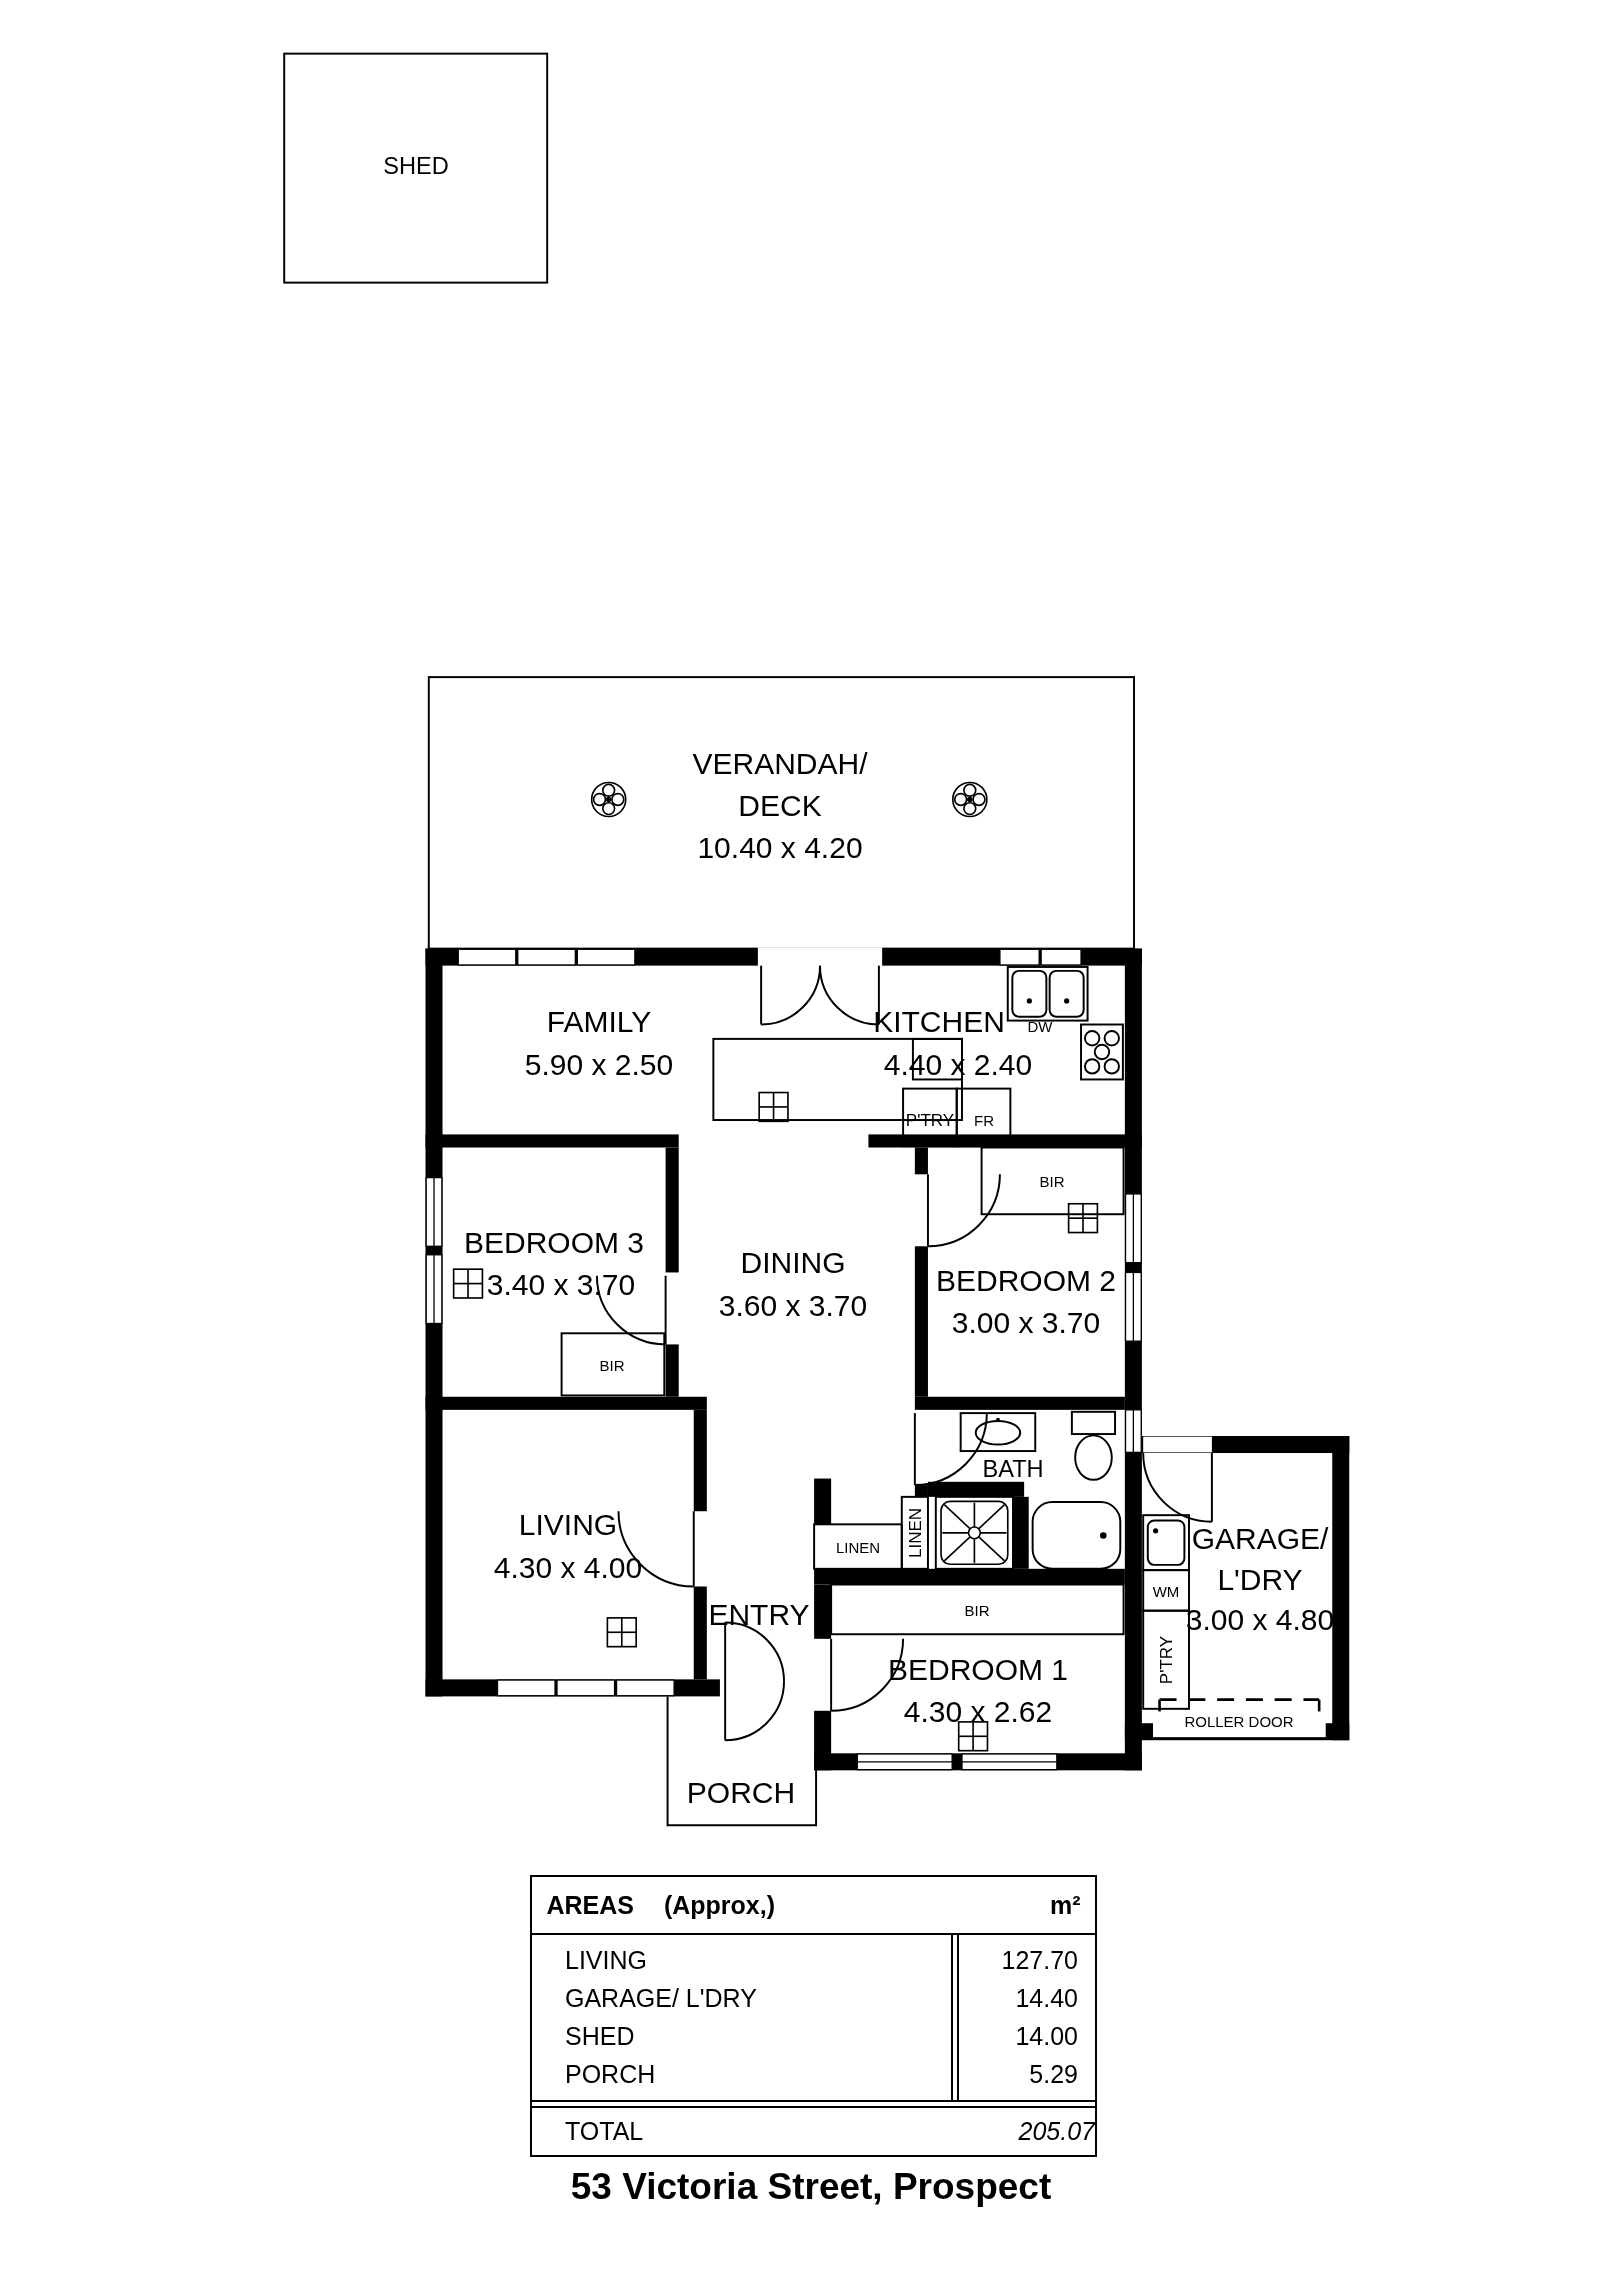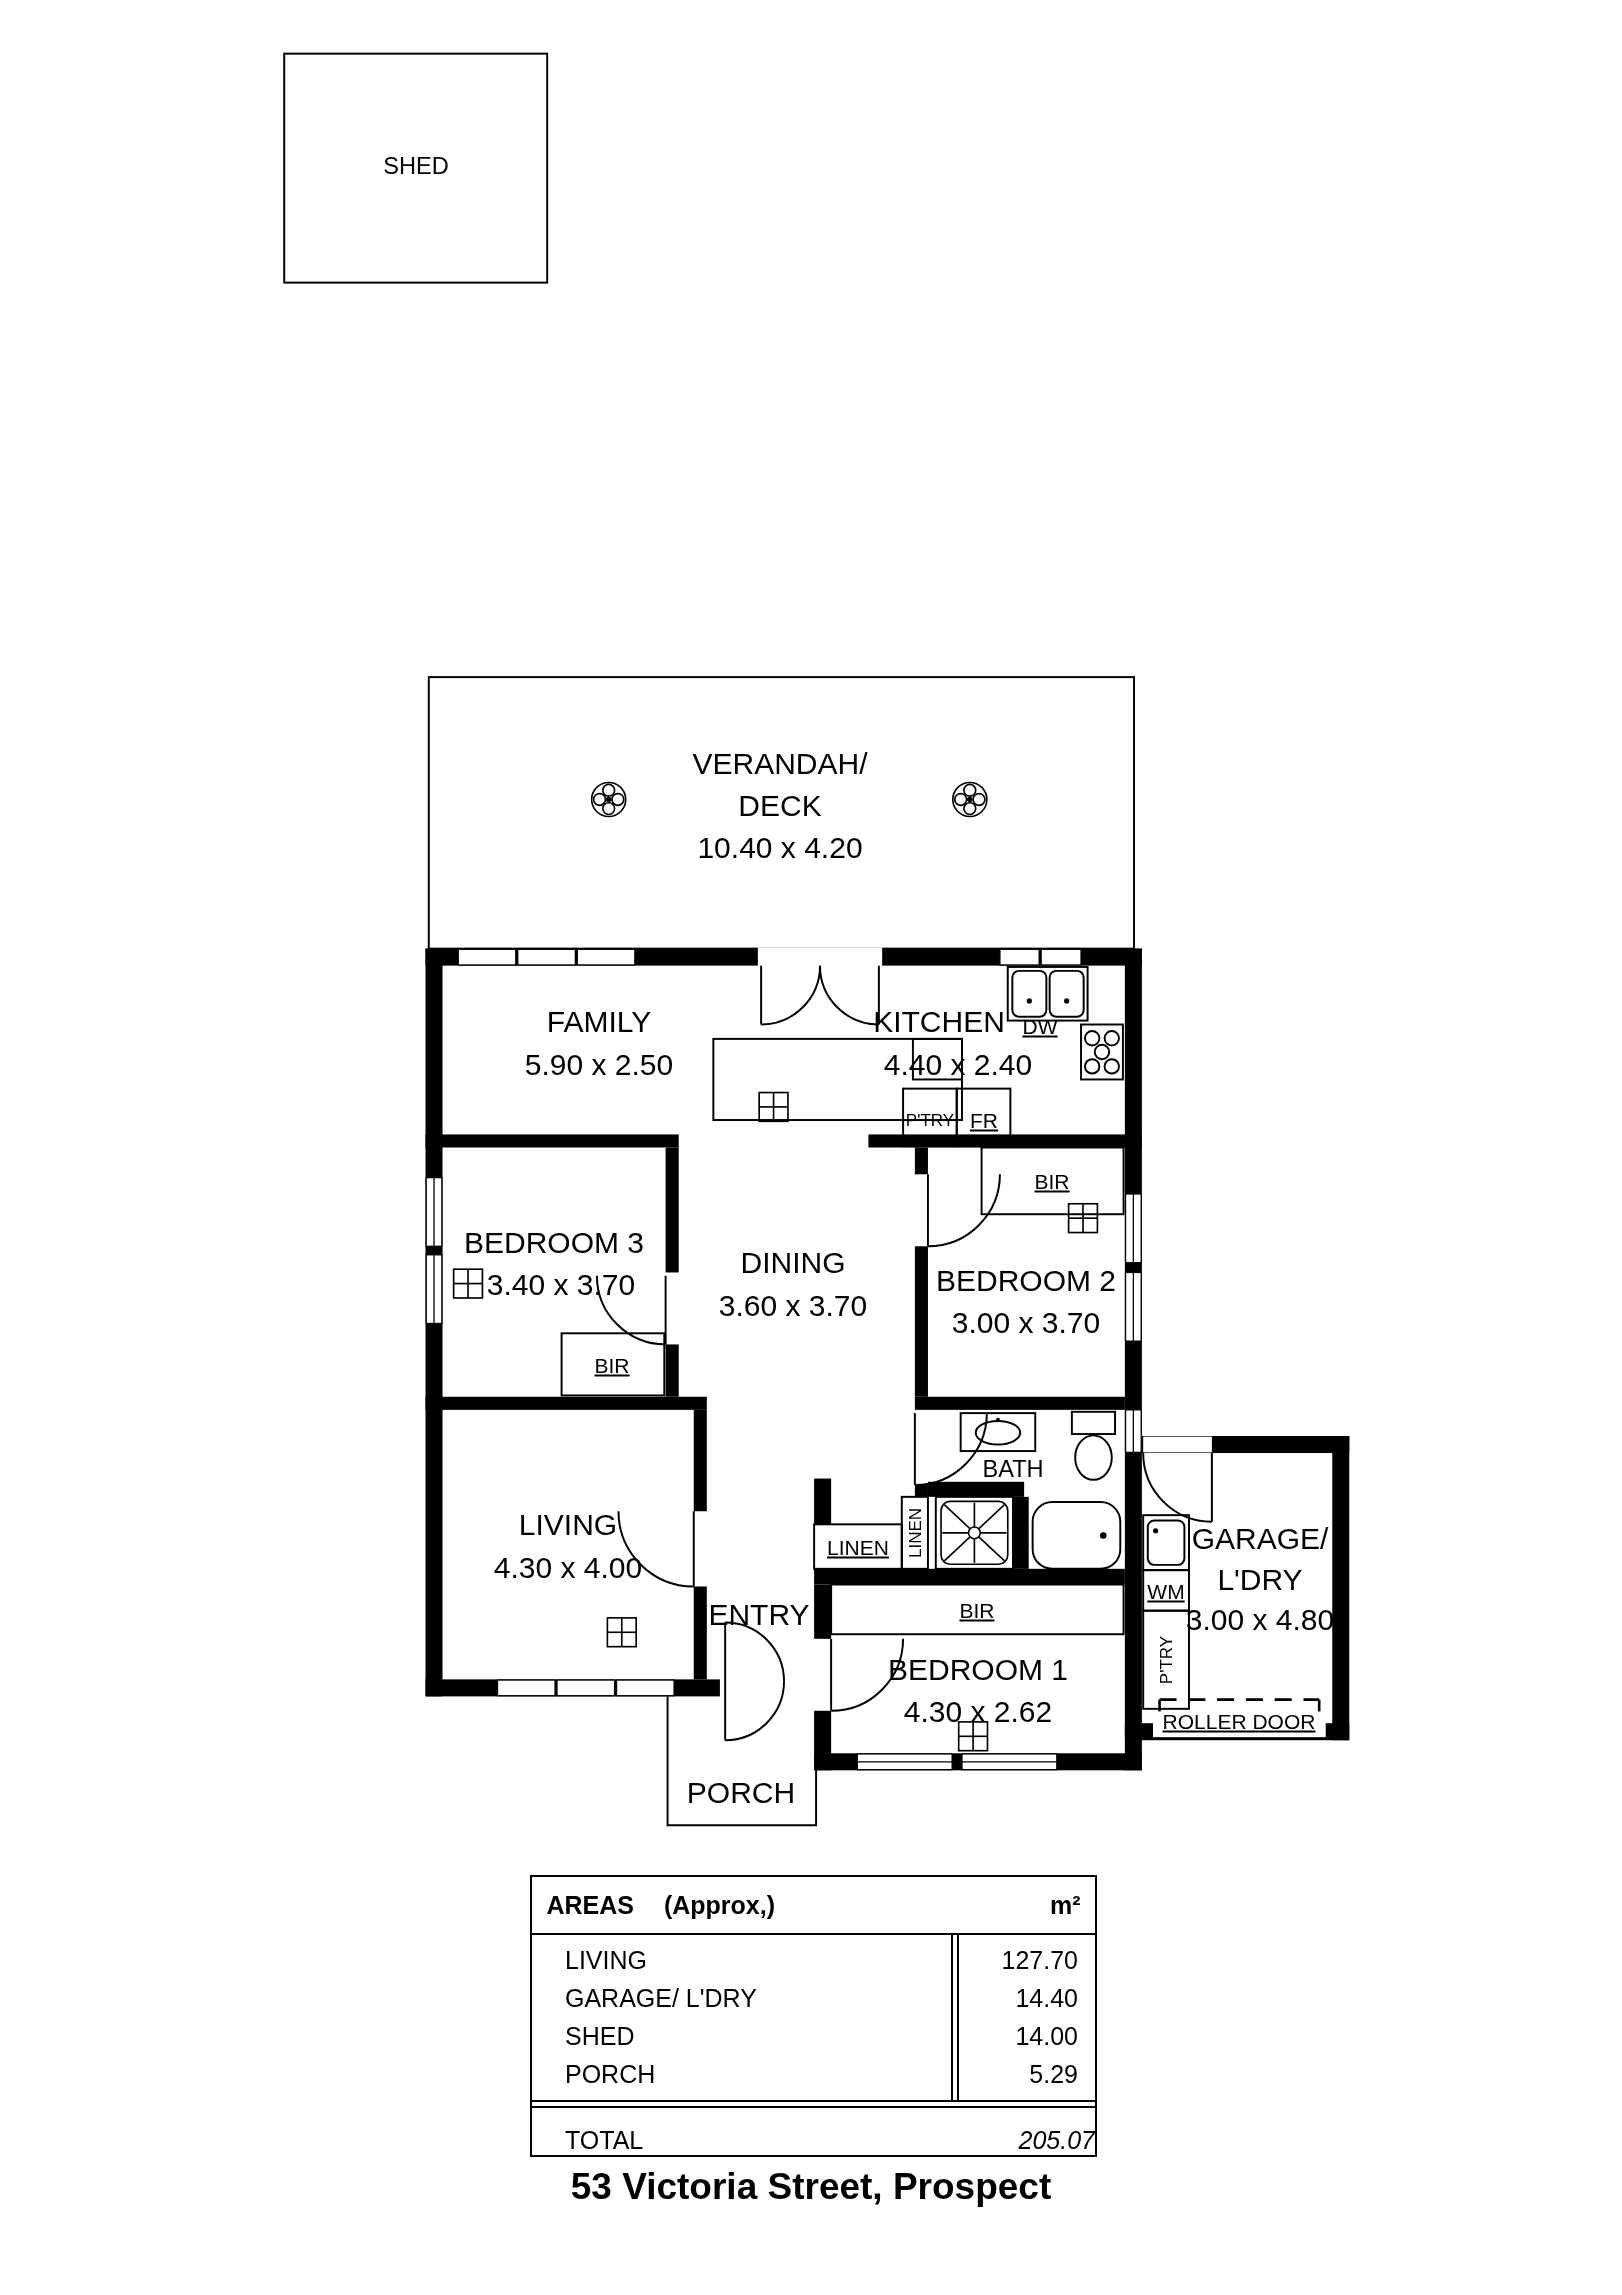--- a/index.html
+++ b/index.html
@@ -4,38 +4,38 @@
 <style>
   html,body{margin:0;padding:0;background:#ffffff;}
   #page{position:relative;width:1623px;height:2295px;background:#ffffff;overflow:hidden;
         font-family:"Liberation Sans", sans-serif;color:#000;}
   #plan-svg{position:absolute;left:0;top:0;}
   .lbl{position:absolute;transform:translate(-50%,-50%);white-space:nowrap;color:#000;
        font-family:"Liberation Sans", sans-serif;line-height:1;}
   .rot{transform:translate(-50%,-50%) rotate(-90deg);}
   .s40{font-size:30px;}
   .s36{font-size:23.6px;}
-  .s28{font-size:21px;text-decoration:underline;}
+  .s28{font-size:15px;}
   .s26{font-size:17px;}
   .title{font-size:37px;font-weight:bold;}
   
   #areas{position:absolute;left:530px;top:1875px;width:563px;border:2px solid #000;
          font-size:25px;background:#fff;}
   #areas .hdr{display:flex;align-items:center;height:56px;border-bottom:2px solid #000;
               padding:0 14.4px;font-weight:bold;}
   #areas .hdr .approx{margin-left:30px;}
   #areas .hdr .sp{flex:1;}
   #areas .body{position:relative;padding:6.5px 0;}
   #areas .vdiv{position:absolute;left:419px;top:0;bottom:0;width:3.9px;
                border-left:2px solid #000;border-right:2px solid #000;}
   #areas .row{display:flex;height:38px;align-items:center;}
   #areas .row .nm{flex:1;padding-left:33px;}
   #areas .row .val{width:128px;text-align:right;padding-right:17px;}
   #areas .dbl{height:3.9px;border-top:2px solid #000;border-bottom:2px solid #000;}
-  #areas .total{display:flex;align-items:flex-end;height:47px;}
+  #areas .total{display:flex;align-items:center;height:47px;}
   #areas .total .nm{flex:1;padding-left:33px;}
   #areas .total .val{width:128px;text-align:right;font-style:italic;}
 </style>
 </head>
 <body>
 
 <div id="page">
 
   <svg id="plan-svg" width="1623" height="2295" viewBox="0 0 2480 3508">
 

